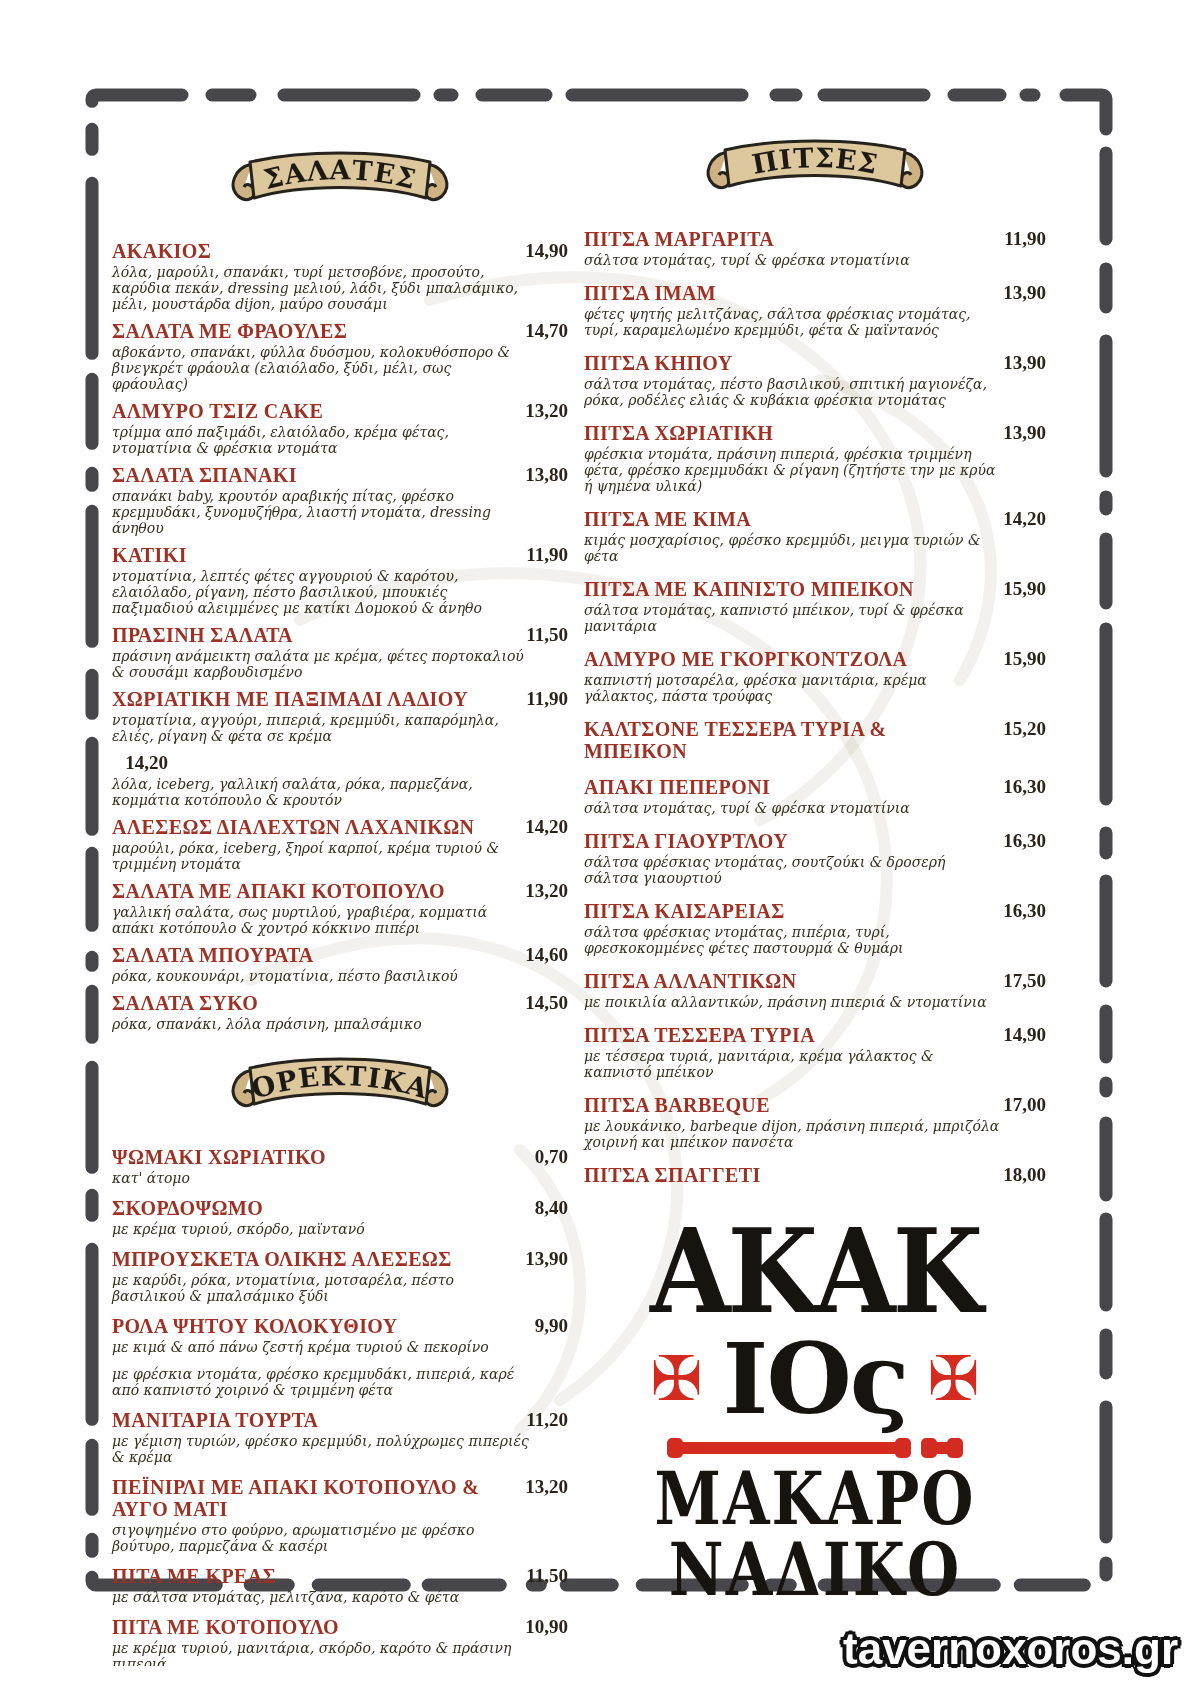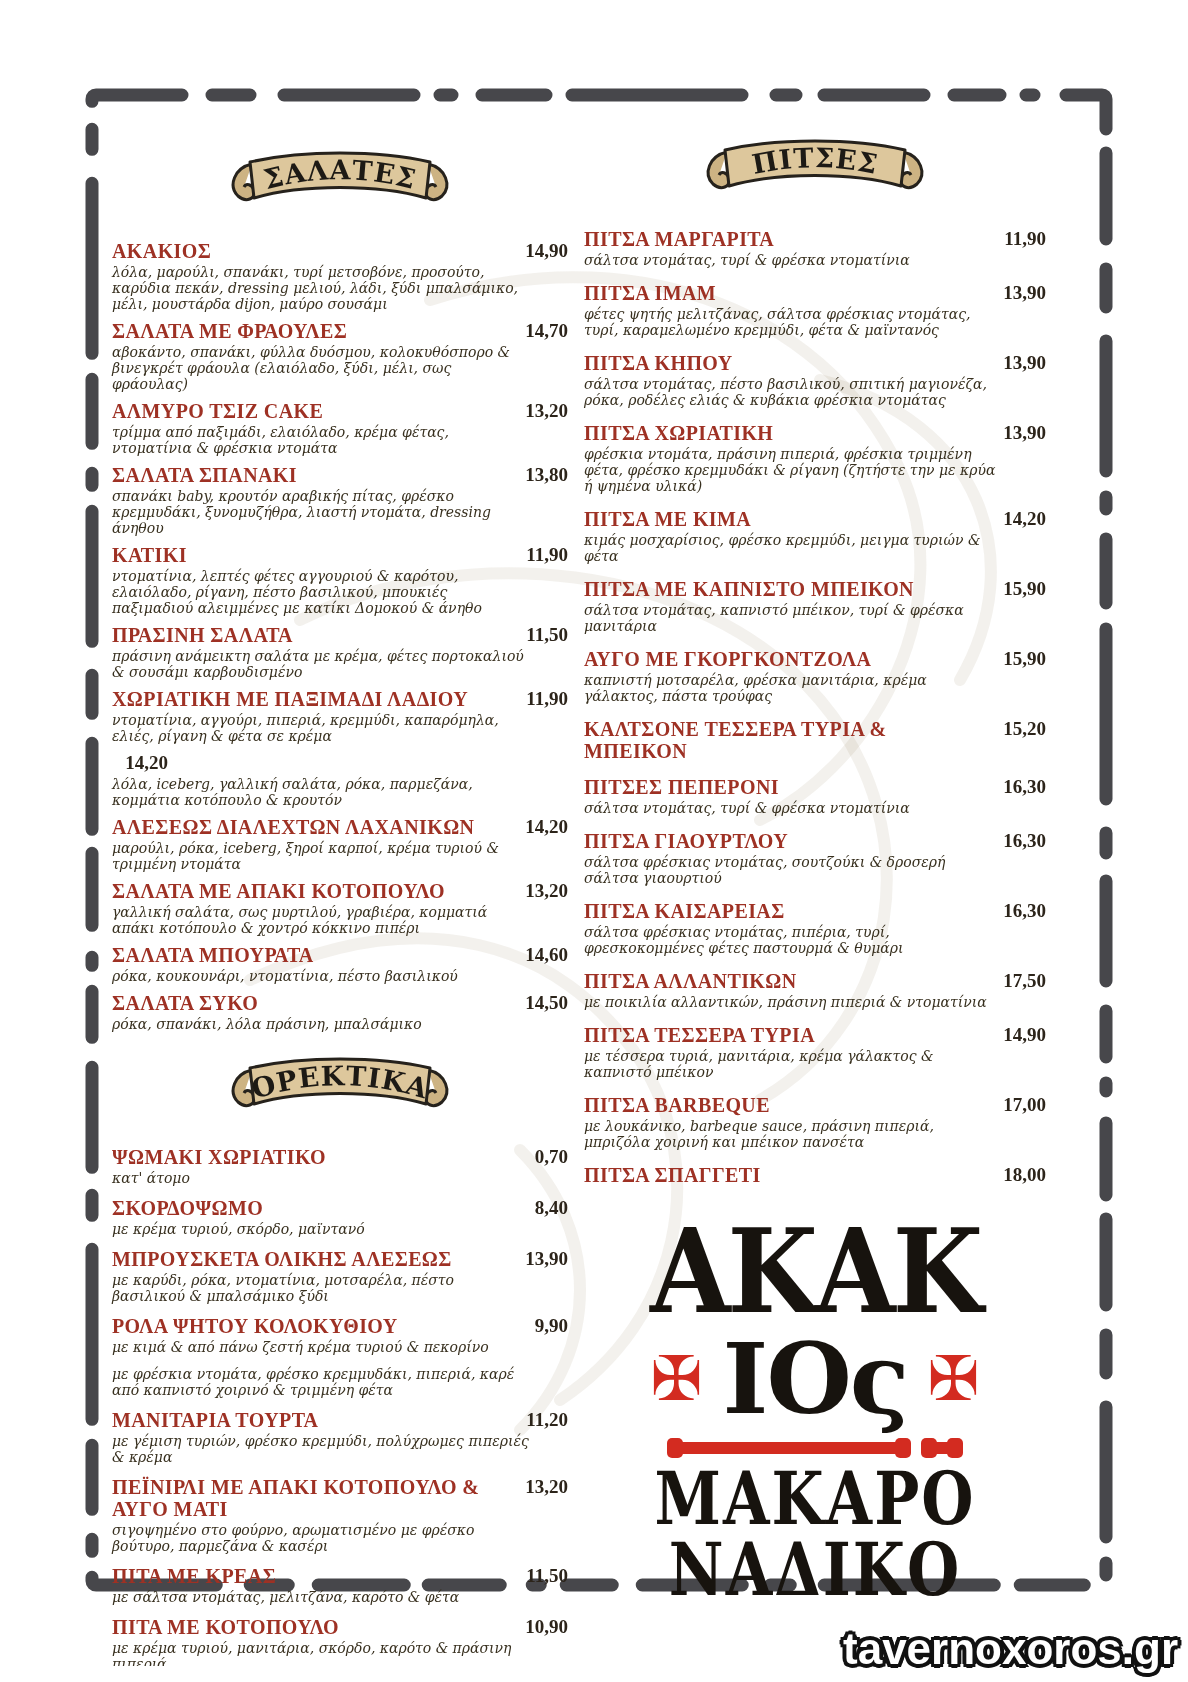--- a/index.html
+++ b/index.html
@@ -310,34 +310,34 @@
           </div>
           <div class="item">
             <div class="item-head">
               <span class="item-name">ΠΙΤΣΑ ΜΕ ΚΑΠΝΙΣΤΟ ΜΠΕΙΚΟΝ</span>
               <span class="item-price">15,90</span>
             </div>
             <div class="item-desc">σάλτσα ντομάτας, καπνιστό μπέικον, τυρί &amp; φρέσκα μανιτάρια</div>
           </div>
           <div class="item">
             <div class="item-head">
-              <span class="item-name">ΑΥΓΟ ΜΕ ΓΚΟΡΓΚΟΝΤΖΟΛΑ</span>
+              <span class="item-name">ΑΛΜΥΡΟ ΜΕ ΓΚΟΡΓΚΟΝΤΖΟΛΑ</span>
               <span class="item-price">15,90</span>
             </div>
             <div class="item-desc">καπνιστή μοτσαρέλα, φρέσκα μανιτάρια, κρέμα γάλακτος, πάστα τρούφας</div>
           </div>
           <div class="item">
             <div class="item-head">
               <span class="item-name">ΚΑΛΤΣΟΝΕ ΤΕΣΣΕΡΑ ΤΥΡΙΑ &amp; ΜΠΕΙΚΟΝ</span>
               <span class="item-price">15,20</span>
             </div>
           </div>
           <div class="item">
             <div class="item-head">
-              <span class="item-name">ΠΙΤΣΕΣ ΠΕΠΕΡΟΝΙ</span>
+              <span class="item-name">ΑΠΑΚΙ ΠΕΠΕΡΟΝΙ</span>
               <span class="item-price">16,30</span>
             </div>
             <div class="item-desc">σάλτσα ντομάτας, τυρί &amp; φρέσκα ντοματίνια</div>
           </div>
           <div class="item">
             <div class="item-head">
               <span class="item-name">ΠΙΤΣΑ ΓΙΑΟΥΡΤΛΟΥ</span>
               <span class="item-price">16,30</span>
             </div>
             <div class="item-desc">σάλτσα φρέσκιας ντομάτας, σουτζούκι &amp; δροσερή σάλτσα γιαουρτιού</div>
@@ -361,21 +361,21 @@
               <span class="item-name">ΠΙΤΣΑ ΤΕΣΣΕΡΑ ΤΥΡΙΑ</span>
               <span class="item-price">14,90</span>
             </div>
             <div class="item-desc">με τέσσερα τυριά, μανιτάρια, κρέμα γάλακτος &amp; καπνιστό μπέικον</div>
           </div>
           <div class="item">
             <div class="item-head">
               <span class="item-name">ΠΙΤΣΑ BARBEQUE</span>
               <span class="item-price">17,00</span>
             </div>
-            <div class="item-desc">με λουκάνικο, barbeque sauce, πράσινη πιπεριά, μπριζόλα χοιρινή και μπέικον πανσέτα</div>
+            <div class="item-desc">με λουκάνικο, barbeque dijon, πράσινη πιπεριά, μπριζόλα χοιρινή και μπέικον πανσέτα</div>
           </div>
           <div class="item">
             <div class="item-head">
               <span class="item-name">ΠΙΤΣΑ ΣΠΑΓΓΕΤΙ</span>
               <span class="item-price">18,00</span>
             </div>
           </div>
         </div>
     </div>
 

